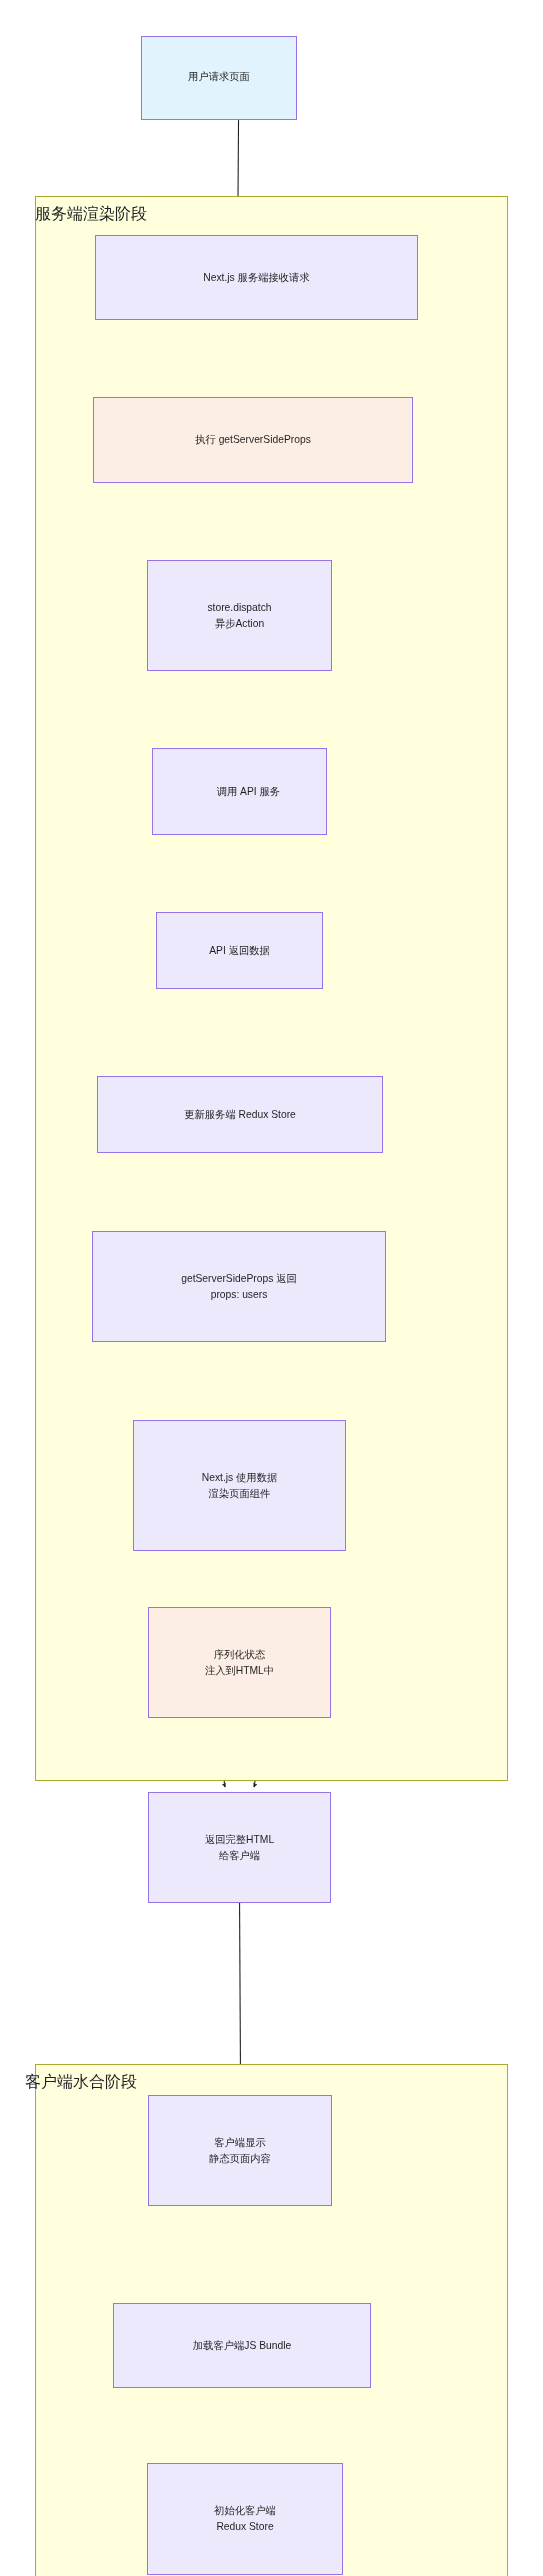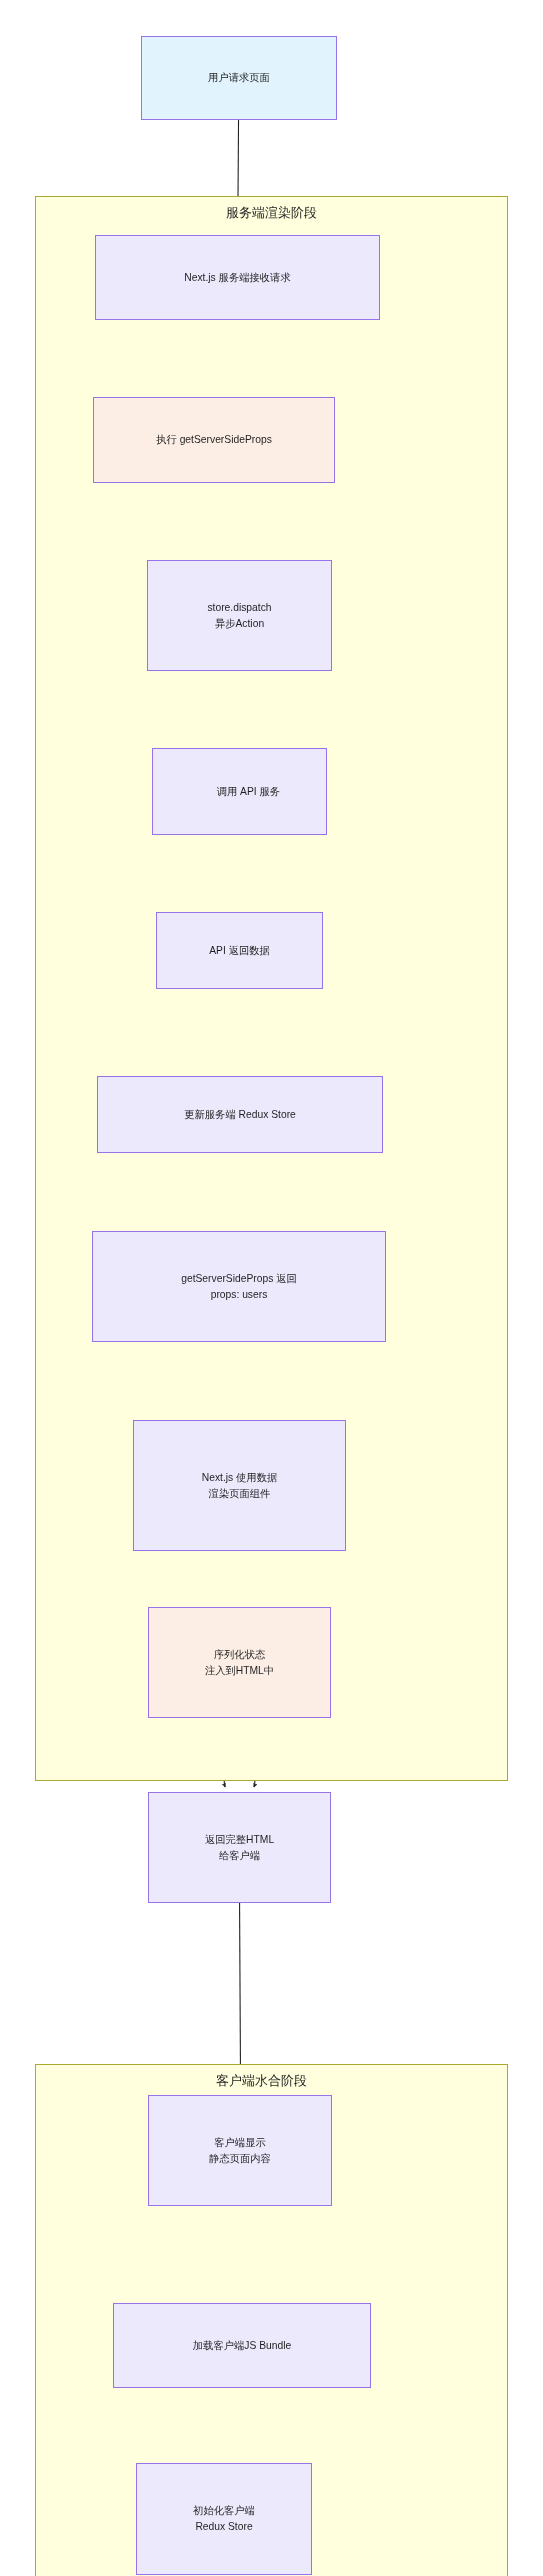--- a/index.html
+++ b/index.html
@@ -12,22 +12,21 @@
   
   .cluster{
     position:absolute;
     background:#ffffde;
     border:0.8px solid #aaaa33;
     box-sizing:border-box;
   }
   .cluster-title{
     position:absolute;
     left:0;right:0;
-    text-align:center;
-    font-size:13px;
+    font-size:16px;
     color:#1f1f1f;
     white-space:nowrap;
   }
 
   
   .node{
     position:absolute;
     box-sizing:border-box;
     border:1px solid #9673e6;
     display:flex;
@@ -95,27 +94,27 @@
       </g>
   </svg>
 
   <div class="cluster" id="cluster-server" style="left: 35px; top: 196px; width: 473px; height: 1585px;"></div>
   <div class="cluster-title" id="cluster-server-title" style="left: 35px; top: 204px; width: 473px;">服务端渲染阶段</div>
 
   <div class="cluster" id="cluster-client" style="left: 35px; top: 2064px; width: 473px; height: 1288px;"></div>
   <div class="cluster-title" id="cluster-client-title" style="left: 25px; top: 2072px; width: 473px;">客户端水合阶段</div>
 
   <div id="node-layer">
-      <div class="node fill-blue" style="left: 141px; top: 36px; width: 196px; height: 84px;">
+      <div class="node fill-blue" style="left: 141px; top: 36px; width: 156px; height: 84px; font-family: Liberation Mono, monospace;">
         <span class="ln">用户请求页面</span>
       </div>
-      <div class="node fill-lav" style="left: 95px; top: 235px; width: 285px; height: 85px;">
+      <div class="node fill-lav" style="left: 95px; top: 235px; width: 323px; height: 85px;">
         <span class="ln">Next.js 服务端接收请求</span>
       </div>
-      <div class="node fill-peach" style="left: 93px; top: 397px; width: 242px; height: 86px; align-items: center;">
+      <div class="node fill-peach" style="left: 93px; top: 397px; width: 320px; height: 86px; align-items: center;">
         <span class="ln">执行 getServerSideProps</span>
       </div>
       <div class="node fill-lav" style="left: 147px; top: 560px; width: 185px; height: 111px;">
         <span class="ln">store.dispatch</span>
         <span class="ln">异步Action</span>
       </div>
       <div class="node fill-lav" style="left: 152px; top: 748px; width: 175px; height: 87px; padding-left: 23px;">
         <span class="ln">调用 API 服务</span>
       </div>
       <div class="node fill-lav" style="left: 156px; top: 912px; width: 167px; height: 77px;">
@@ -140,20 +139,20 @@
         <span class="ln">返回完整HTML</span>
         <span class="ln">给客户端</span>
       </div>
       <div class="node fill-lav" style="left: 148px; top: 2095px; width: 184px; height: 111px;">
         <span class="ln">客户端显示</span>
         <span class="ln">静态页面内容</span>
       </div>
       <div class="node fill-lav" style="left: 113px; top: 2303px; width: 258px; height: 85px;">
         <span class="ln">加载客户端JS Bundle</span>
       </div>
-      <div class="node fill-lav" style="left: 136px; top: 2463px; width: 176px; height: 112px;">
+      <div class="node fill-lav" style="left: 147px; top: 2463px; width: 196px; height: 112px;">
         <span class="ln">初始化客户端</span>
         <span class="ln">Redux Store</span>
       </div>
     </div>
 
 </div>
 
 
 </body></html>

